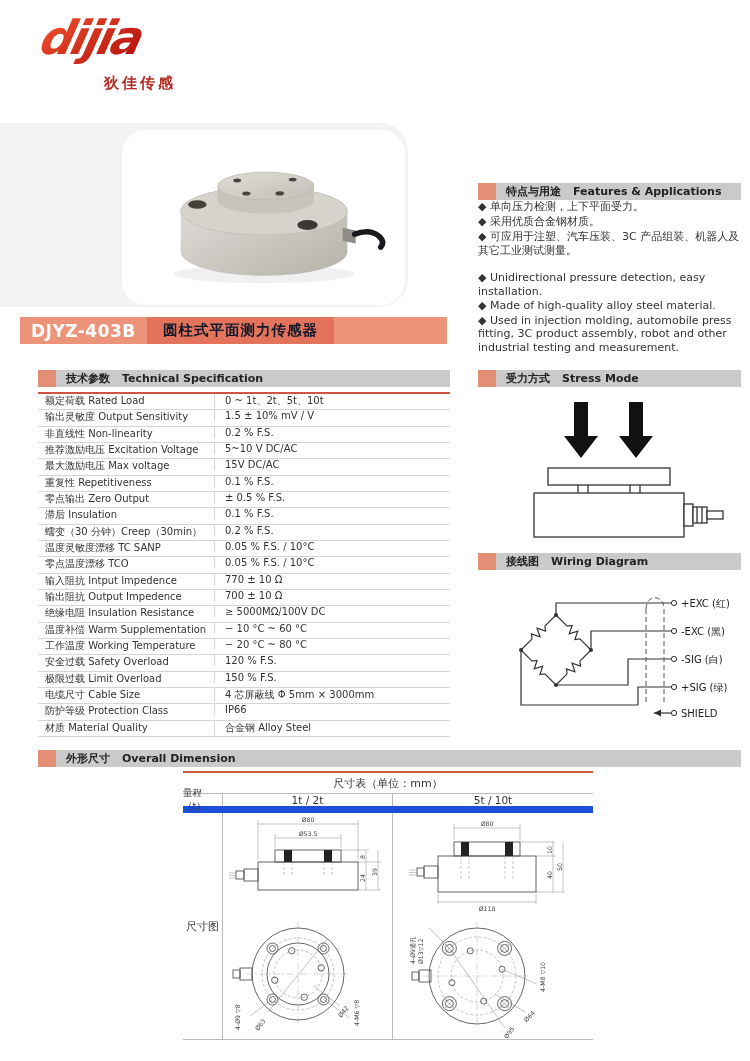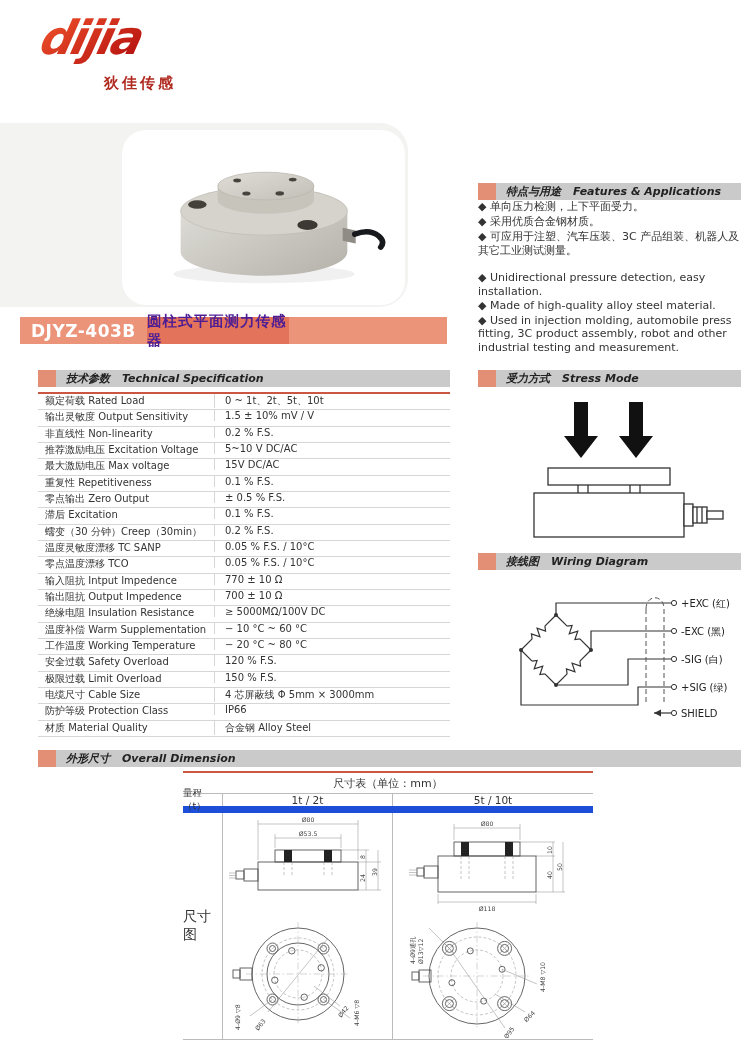--- a/index.html
+++ b/index.html
@@ -22,39 +22,39 @@
     color:#b02a20;letter-spacing:3px;}
 
   
   .photo-panel{position:absolute;left:0;top:123px;width:408px;height:184px;
     background:var(--panel-bg,#f3f3f2);border-radius:0 28px 28px 0;}
   .photo-card{position:absolute;left:122px;top:7px;width:283px;height:175px;
     background:#fff;border-radius:24px;display:flex;align-items:center;justify-content:center;}
 
   
   .sec-h{position:absolute;height:17px;background:var(--header-bar,#cacaca);
-    display:flex;align-items:center;font-size:11px;font-weight:bold;color:#222;font-style:italic;}
+    display:flex;align-items:center;font-size:11px;font-weight:bold;color:#222;}
   .sec-h .sq{width:18px;height:17px;background:var(--accent,#e28f75);margin-right:10px;flex:none;}
   .sec-h .zh{margin-right:12px;white-space:nowrap;}
   .sec-h .en{white-space:nowrap;}
 
   
   .features{position:absolute;left:478px;top:200px;width:263px;}
   .features p{font-size:11px;line-height:14px;margin-bottom:1px;color:#333;}
   .f-en{margin-top:13px;}
   .f-en p{line-height:13.5px;}
 
   
   .title-bar{position:absolute;left:20px;top:317px;width:427px;height:27px;
     background:var(--accent-light,#ec9479);padding-left:15px;}
   .model{position:absolute;left:11px;top:0;height:27px;display:flex;align-items:center;
     font-size:17px;font-weight:bold;color:#fff;letter-spacing:.5px;}
-  .prod-name{position:absolute;left:127px;top:0;width:142px;height:27px;
+  .prod-name{position:absolute;left:127px;top:0;width:187px;height:27px;
     background:var(--accent-dark,#e3735b);display:flex;align-items:center;
-    justify-content:center;font-size:14.5px;font-weight:bold;color:#4c1d95;letter-spacing:1px;}
+    justify-content:center;font-size:14.5px;font-weight:bold;color:#0f172a;letter-spacing:1px;}
 
   
   .spec-table{position:absolute;left:38px;top:392px;width:412px;
     border-top:2.5px solid var(--rule-red,#cc5740);}
   .spec-row{display:flex;height:16.33px;align-items:flex-start;border-bottom:1px solid #d6d6d6;}
   .spec-label{width:176px;padding-left:7px;font-size:10px;display:flex;align-items:center;white-space:nowrap;}
   .spec-value{flex:1;border-left:1px solid #d6d6d6;padding-left:10px;font-size:10px;
     display:flex;align-items:center;white-space:nowrap;}
 
   
@@ -64,21 +64,21 @@
   
   .dim-table{position:absolute;left:183px;top:771px;width:410px;
     border-top:2.5px solid var(--rule-red,#cc5740);font-size:10.5px;}
   .dt-title{height:21px;display:flex;align-items:center;justify-content:center;
     border-bottom:1px solid #bbb;font-size:11px;}
   .dt-head{display:flex;height:19px;border-bottom:7px solid #1d4ed8;}
   .dt-body{display:flex;height:227px;border-bottom:1px solid #bbb;}
   .dt-c0{width:39px;display:flex;align-items:center;justify-content:center;font-size:9.5px;}
   .dt-c1{width:170px;border-left:1px solid #bbb;display:flex;align-items:center;justify-content:center;}
   .dt-c2{flex:1;border-left:1px solid #bbb;display:flex;align-items:center;}
-  .dt-body .dt-c0{font-size:14px;}
+  .dt-body .dt-c0{font-size:11px;}
   .dt-c2 svg{margin-left:14px;}
 
   svg text{font-family:"DejaVu Sans","Liberation Sans",sans-serif;}
   .dwg text{font-size:6.2px;fill:#444;}
   .dwg .outline{stroke:#555;stroke-width:0.9;fill:none;}
   .dwg .thin{stroke:#888;stroke-width:0.5;fill:none;}
   .dwg .dash{stroke:#888;stroke-width:0.5;fill:none;stroke-dasharray:3,2;}
   .dwg .cl{stroke:#aaa;stroke-width:0.5;fill:none;stroke-dasharray:7,2.5,1.5,2.5;}
 </style>
 </head>
@@ -182,21 +182,21 @@
         <div class="spec-label">重复性 Repetitiveness</div>
         <div class="spec-value">0.1 % F.S.</div>
       </div>
 
       <div class="spec-row">
         <div class="spec-label">零点输出 Zero Output</div>
         <div class="spec-value">± 0.5 % F.S.</div>
       </div>
 
       <div class="spec-row">
-        <div class="spec-label">滞后 Excitation</div>
+        <div class="spec-label">滞后 Insulation</div>
         <div class="spec-value">0.1 % F.S.</div>
       </div>
 
       <div class="spec-row">
         <div class="spec-label">蠕变（30 分钟）Creep（30min）</div>
         <div class="spec-value">0.2 % F.S.</div>
       </div>
 
       <div class="spec-row">
         <div class="spec-label">温度灵敏度漂移 TC SANP</div>

